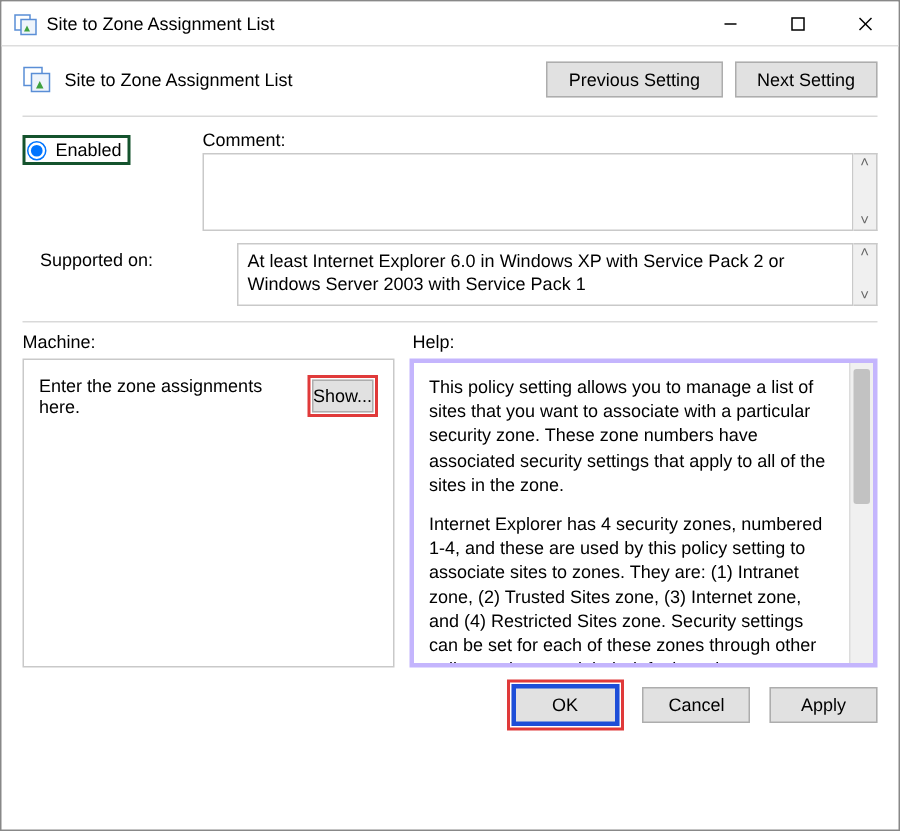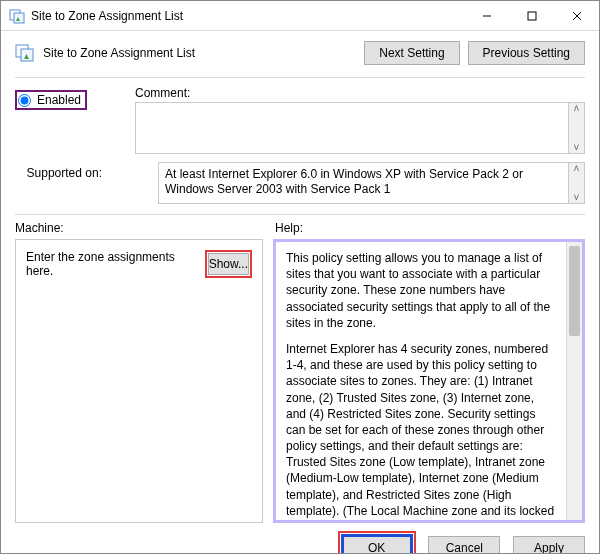--- a/index.html
+++ b/index.html
@@ -15,41 +15,41 @@
   .header .htitle { flex:1; font-size: 12px; color:#000; }
   .navbtns { display:flex; gap:8px; }
   .btn { background: #e1e1e1; border: 1px solid #adadad; padding: 4px 14px; color:#000; cursor:pointer; }
 
   .hr { border-top: 1px solid #d9d9d9; margin: 12px 14px 8px 14px; }
 
   .radio-comment-row { display:flex; padding: 0 14px; }
   .radios { width: 120px; padding-top: 4px; }
   .radio { display:flex; align-items:center; margin: 4px 0; cursor:pointer;}
   .radio input { margin: 0 6px 0 0; }
-  .highlight-red { border: 2px solid #701a75; padding: 1px 4px 1px 1px; display:inline-flex; align-items:center;}
+  .highlight-red { border: 2px solid #14532d; padding: 1px 4px 1px 1px; display:inline-flex; align-items:center;}
 
   .rcol { flex:1; }
   .flabel { color:#000; display:inline-block; }
   .comment-box { margin-top:2px; display:flex; }
   .comment-box textarea { flex:1; height: 52px; border:1px solid #c9c9c9; resize:none; padding:4px; font-family:inherit;}
   .v-scroll-stub { width: 16px; display:flex; flex-direction:column; justify-content:space-between; background:#f0f0f0; border:1px solid #c9c9c9; border-left:none; }
   .v-scroll-stub span{ text-align:center; color:#666; font-size:10px;}
 
   .supported-row { display:flex; padding: 8px 14px 0 14px; align-items:flex-start;gap:48px;}
   .supported-row .slabel { width:95px; text-align:right; padding-right:8px; padding-top:4px;}
   .supported-box { flex:1; display:flex; }
   .supported-box .sval { flex:1; border:1px solid #c9c9c9; padding:4px 6px; height: 42px; color:#000; line-height:1.25;}
 
   .hr2 { border-top: 1px solid #d9d9d9; margin: 10px 14px 6px 14px; }
 
   .columns-labels { display:flex; padding: 0 14px 4px 14px; }
   .columns-labels .opt-lbl { width: 250px; }
   .columns-labels .help-lbl { flex:1; padding-left:10px;}
 
-  .columns { display:flex; padding: 0 14px; height: 284px; }
+  .columns { display:flex; padding: 0 14px; height: 206px; }
   .options-panel { width: 248px; border:1px solid #c9c9c9; padding:10px; margin-right:10px;}
   .options-panel .oprow { display:flex; align-items:center; gap:6px;}
   .show-wrap { border:2px solid #e03a3a; padding:1px;}
   .show-wrap .btn { padding: 3px 0;}
   .help-panel { flex:1; border:3px solid #c4b5fd; position:relative; overflow:hidden;}
   .help-text { position:absolute; inset:0 16px 0 0; padding:8px 10px; overflow:hidden; line-height:1.35; color:#000;}
   .help-text p { margin:0 0 10px 0; }
   .help-scroll { position:absolute; top:0; right:0; bottom:0; width:16px; background:#f0f0f0; border-left:1px solid #dcdcdc;}
   .help-scroll .thumb { position:absolute; left:2px; right:2px; top:4px; height:90px; background:#c2c2c2; border-radius:2px;}
 
@@ -92,22 +92,22 @@
 <div class="header">
   <span class="hicon">
     <svg width="20" height="20" viewBox="0 0 20 20">
         <rect x="1" y="2" width="12" height="12" fill="#fff" stroke="#5a8ed6"></rect>
         <rect x="6" y="6" width="12" height="12" fill="#eef4fb" stroke="#5a8ed6"></rect>
         <path d="M9 16 l2.5 -5 l2.5 5 z" fill="#3fa23f"></path>
       </svg>
   </span>
   <span class="htitle">Site to Zone Assignment List</span>
   <div class="navbtns">
+    <button class="btn">Previous Setting</button>
     <button class="btn">Next Setting</button>
-    <button class="btn">Previous Setting</button>
   </div>
 </div>
 
 <div class="hr"></div>
 
 <div class="radio-comment-row">
   <div class="radios">
     <span class="highlight-red">
       <label class="radio" style="margin:0;">
         <input type="radio" name="st" checked="" style=""> 

